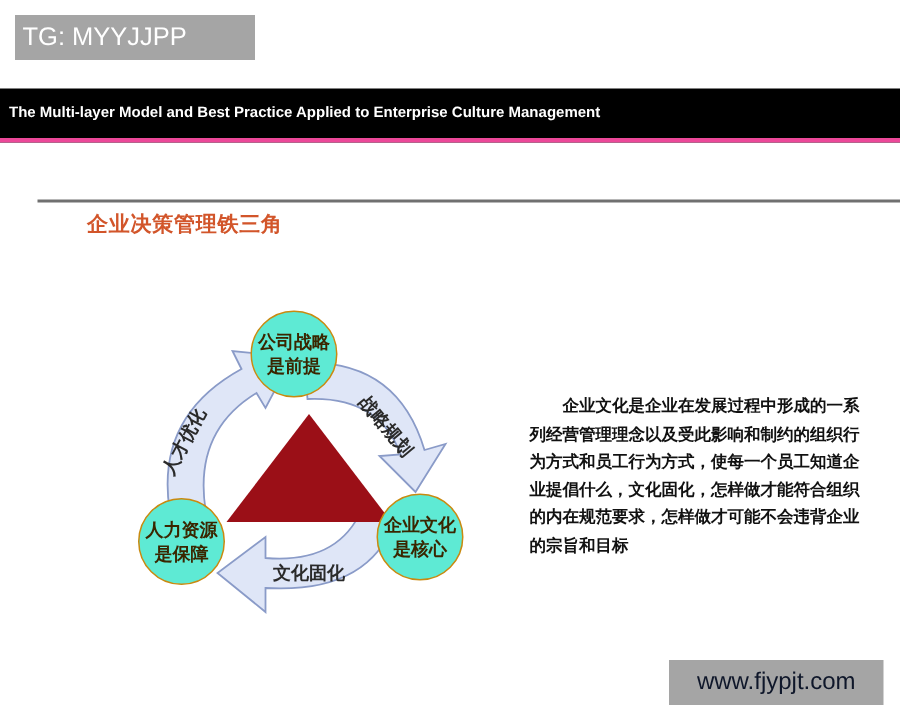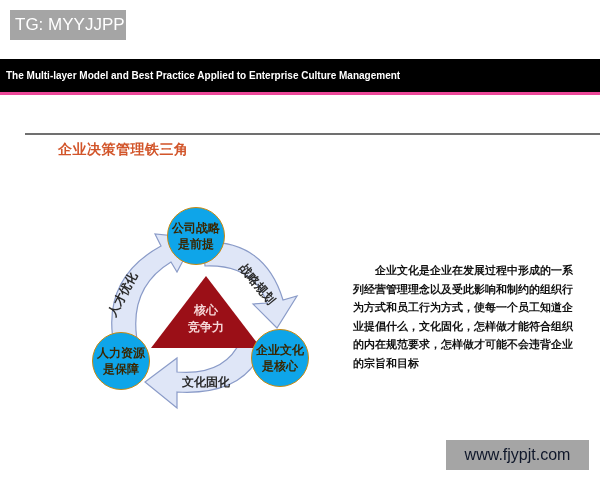--- a/index.html
+++ b/index.html
@@ -1,24 +1,24 @@
 <!DOCTYPE html>
 <html><head>
 <meta charset="utf-8">
 <style>
   html, body { margin:0; padding:0; }
   body { width:600px; height:480px; background:#ffffff; position:relative; overflow:hidden; font-family:"DejaVu Sans", sans-serif; }
-  .wm-top { position:absolute; left:10px; top:10px; width:116px; height:30px; background:#a5a5a5; color:#ffffff; font-family:"Liberation Sans", sans-serif; font-size:17px; line-height:30px; padding-left:5px; box-sizing:border-box; }
+  .wm-top { position:absolute; left:10px; top:10px; width:160px; height:30px; background:#a5a5a5; color:#ffffff; font-family:"Liberation Sans", sans-serif; font-size:17px; line-height:30px; padding-left:5px; box-sizing:border-box; }
   .banner { position:absolute; left:0; top:59px; width:600px; height:33px; background:#000000; border-bottom:3px solid #ec4899; }
   .banner-text { position:absolute; left:6px; top:0; line-height:33px; color:#ffffff; font-family:"Liberation Sans", sans-serif; font-weight:bold; font-size:10px; }
   .rule { position:absolute; left:25px; top:133px; width:575px; height:2px; background:#707070; }
   .section-title { position:absolute; left:58px; top:141px; color:#d2552a; font-weight:bold; font-size:14px; letter-spacing:0.5px; }
   .diagram { position:absolute; left:85px; top:200px; width:240px; height:210px; }
   .diagram svg { position:absolute; left:0; top:0; }
-  .node { position:absolute; border-radius:50%; background:#0ea5e9; border:1.5px solid #c98a10; color:#3a2600; font-weight:bold; font-size:12px; line-height:16px; display:flex; align-items:center; justify-content:center; text-align:center; box-sizing:border-box; }
+  .node { position:absolute; border-radius:50%; background:#5eead4; border:1.5px solid #c98a10; color:#3a2600; font-weight:bold; font-size:12px; line-height:16px; display:flex; align-items:center; justify-content:center; text-align:center; box-sizing:border-box; }
   .node span { display:block; }
   .core { position:absolute; color:#f5d6d6; font-weight:bold; font-size:12px; line-height:17px; text-align:center; }
   .arrow-label { position:absolute; color:#2a2a2a; font-weight:bold; font-size:12px; }
   .desc { position:absolute; left:353px; top:262px; width:230px; color:#111; font-weight:bold; font-size:11px; line-height:18.6px; }
   .desc p { margin:0; text-indent:22px; }
   .wm-bottom { position:absolute; left:446px; top:440px; width:143px; height:30px; background:#a5a5a5; color:#0f172a; font-family:"Liberation Sans", sans-serif; font-size:16px; line-height:30px; text-align:center; }
 </style>
 </head>
 <body>
 
@@ -37,24 +37,20 @@
 
     <path d="M118 42 Q180 40 198 100 L212 96 L192 128 L168 104 L182 103 Q168 64 120 66 Z" fill="#dfe6f7" stroke="#8a9bc8" stroke-width="1.2"></path>
 
     <path d="M178 148 Q160 196 92 192 L92 208 L60 182 L92 158 L92 172 Q140 176 156 140 Z" fill="#dfe6f7" stroke="#8a9bc8" stroke-width="1.2"></path>
 
     <path d="M30 150 Q14 80 76 46 L70 34 L110 38 L92 72 L86 62 Q40 90 54 150 Z" fill="#dfe6f7" stroke="#8a9bc8" stroke-width="1.2"></path>
 
     <polygon points="121,76 176,148 66,148" fill="#9b0f17"></polygon>
   </svg>
 
-  <div class="core" style="left:93px; top:102px; width:56px;">
-    <span>核心</span><br>
-    <span>竞争力</span>
-  </div>
 
   <div class="node" style="left:82px; top:7px; width:58px; height:58px;">
     <div>
       <span>公司战略</span>
       <span>是前提</span>
     </div>
   </div>
   <div class="node" style="left:166px; top:129px; width:58px; height:58px;">
     <div>
       <span>企业文化</span>

